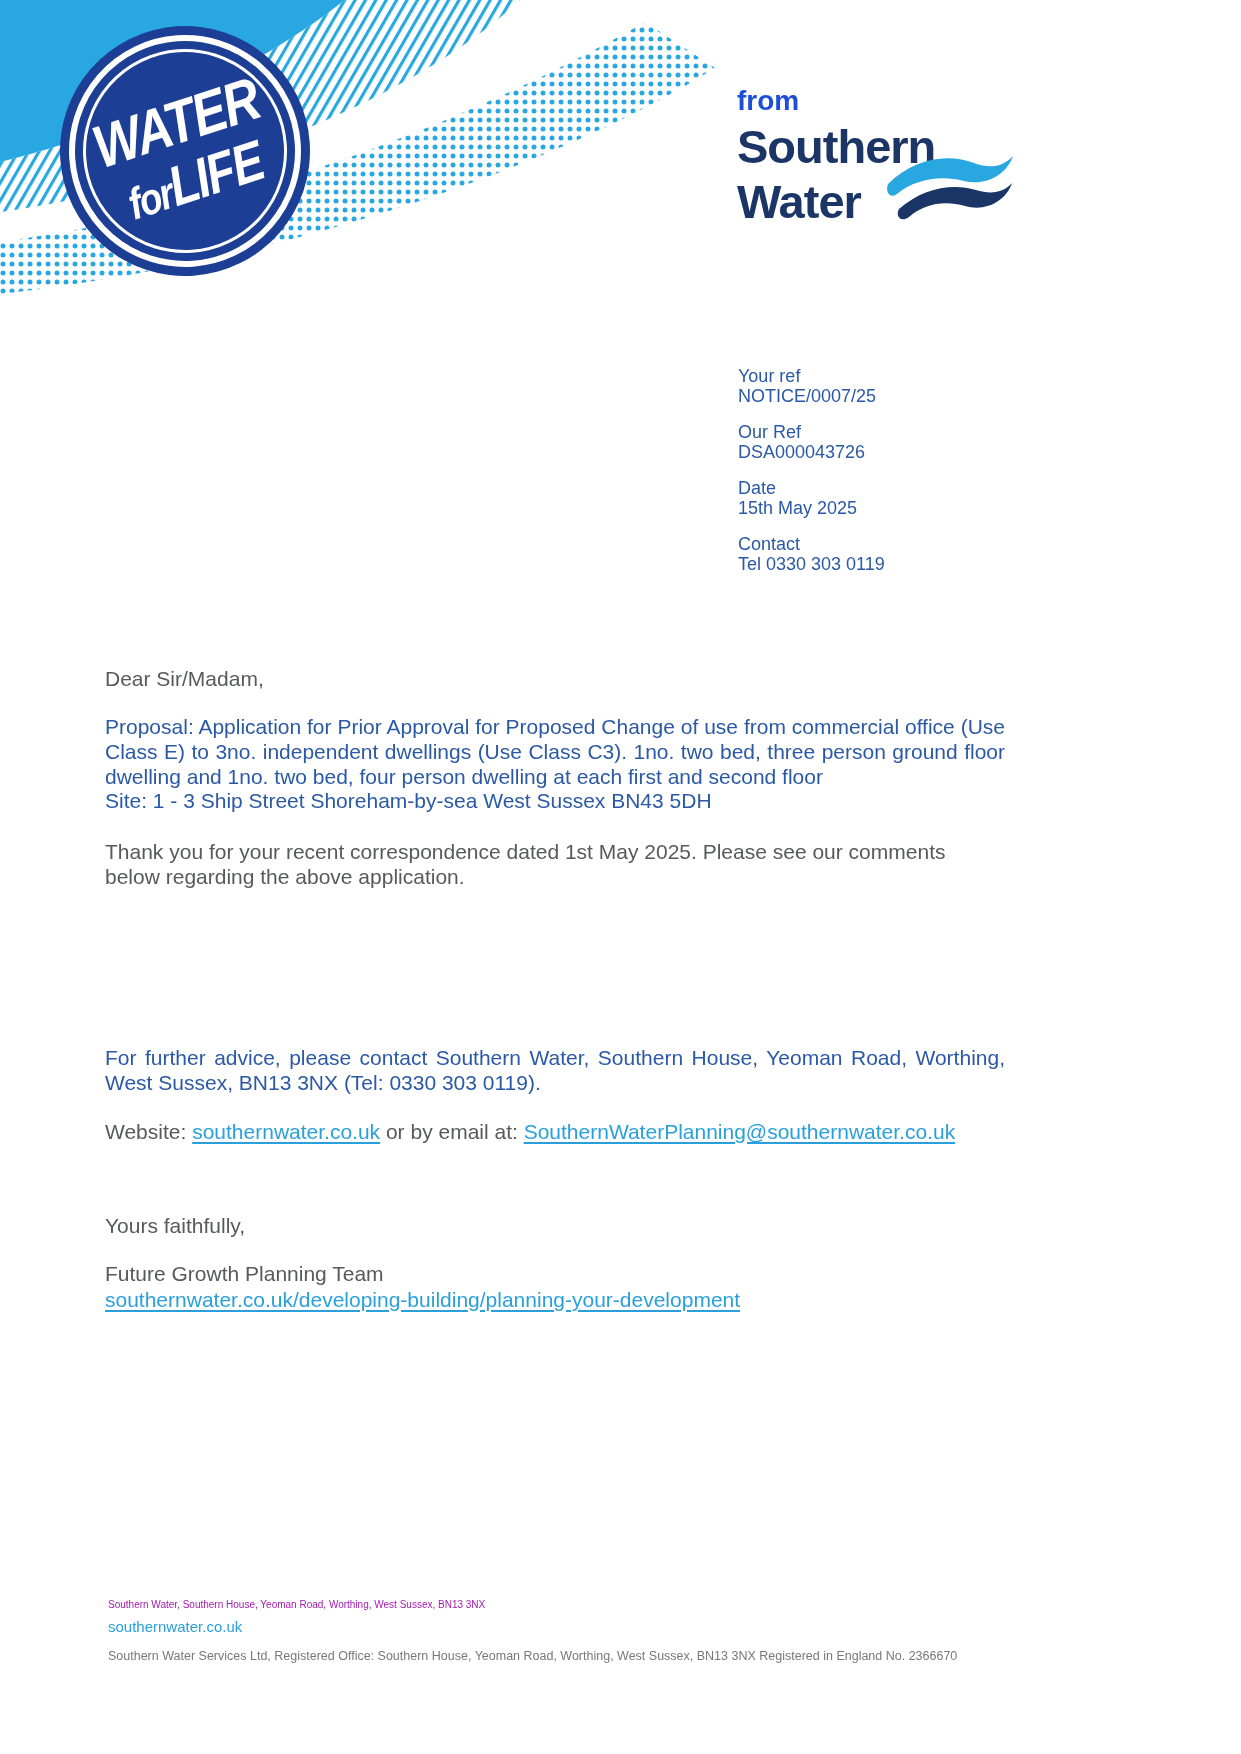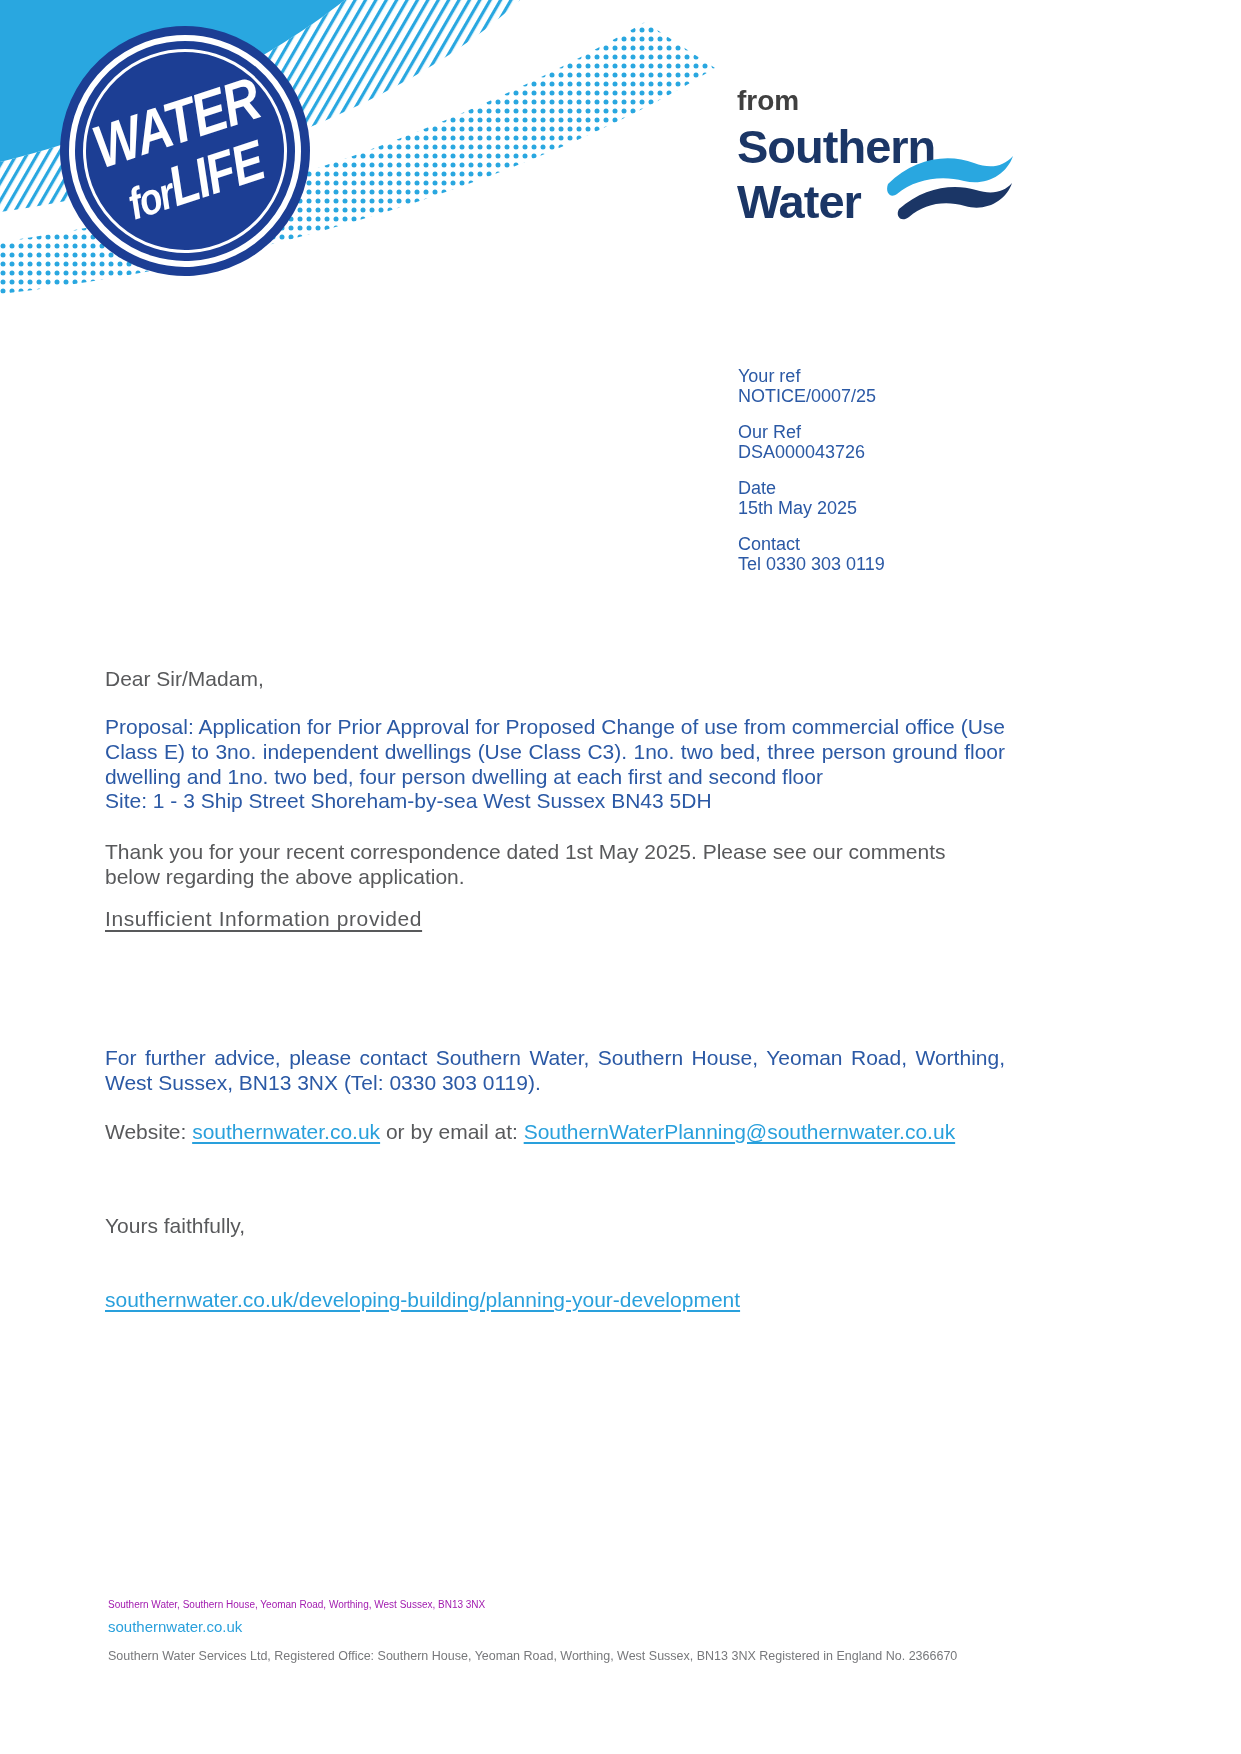--- a/index.html
+++ b/index.html
@@ -22,21 +22,21 @@
   .stamp .stamp-text{
     position:absolute;left:0;top:0;width:100%;height:100%;
     display:flex;flex-direction:column;align-items:center;justify-content:center;
     transform:rotate(-14deg) scaleX(.84);
     color:#ffffff;font-style:italic;font-weight:bold;line-height:1;
   }
   .stamp .w1{font-size:60px;letter-spacing:-2px;}
   .stamp .w2{font-size:56px;letter-spacing:-2px;margin-top:2px;}
   .stamp .w2 .small{font-size:44px;text-transform:lowercase;}
   .logo{position:absolute;left:737px;top:86px;}
-  .logo .from{color:#404040;font-size:28px;font-weight:bold;line-height:30px;}
+  .logo .from{color:#1d4ed8;font-size:28px;font-weight:bold;line-height:30px;}
   .logo .brand{color:#1B3666;font-size:47px;font-weight:bold;line-height:49px;letter-spacing:-1px;margin-top:6px;}
   .waves{position:absolute;left:884px;top:146px;width:132px;height:84px;}
   
   .recipient{
     position:absolute;left:105px;top:360px;
     color:#2B59A5;font-size:19px;line-height:26px;
   }
   .refs{position:absolute;left:738px;top:366px;color:#2B59A5;font-size:18px;}
   .ref-group{margin-bottom:16px;}
   .ref-label{line-height:20px;}
@@ -123,31 +123,31 @@
     </div>
   </div>
 
   <div class="body-col gray salutation">Dear Sir/Madam,</div>
 
   <div class="body-col blue proposal">Proposal: Application for Prior Approval for Proposed Change of use from commercial office (Use Class E) to 3no. independent dwellings (Use Class C3). 1no. two bed, three person ground floor dwelling and 1no. two bed, four person dwelling at each first and second floor</div>
   <div class="body-col blue site-line">Site: 1 - 3 Ship Street Shoreham-by-sea West Sussex BN43 5DH</div>
 
   <div class="body-col gray thanks">Thank you for your recent correspondence dated 1st May 2025. Please see our comments below regarding the above application.</div>
 
-  <div class="body-col gray heading">Insufficient Information provided</div>
 
 
   <div class="body-col blue advice">For further advice, please contact Southern Water, Southern House, Yeoman Road, Worthing, West Sussex, BN13 3NX (Tel: 0330 303 0119).</div>
 
   <div class="body-col gray website-line">
     <span>Website: </span><a class="lightlink">southernwater.co.uk</a><span> or by email at: </span><a class="lightlink">SouthernWaterPlanning@southernwater.co.uk</a>
   </div>
 
   <div class="body-col gray closing">Yours faithfully,</div>
 
+  <div class="body-col gray team">Future Growth Planning Team</div>
   <div class="body-col team-link">
     <a class="lightlink">southernwater.co.uk/developing-building/planning-your-development</a>
   </div>
 
   <div class="footer-address">Southern Water, Southern House, Yeoman Road, Worthing, West Sussex, BN13 3NX</div>
   <div class="footer-site">
     <a class="lightlink" style="text-decoration:none;">southernwater.co.uk</a>
   </div>
   <div class="footer-legal">Southern Water Services Ltd, Registered Office: Southern House, Yeoman Road, Worthing, West Sussex, BN13 3NX Registered in England No. 2366670</div>
 

